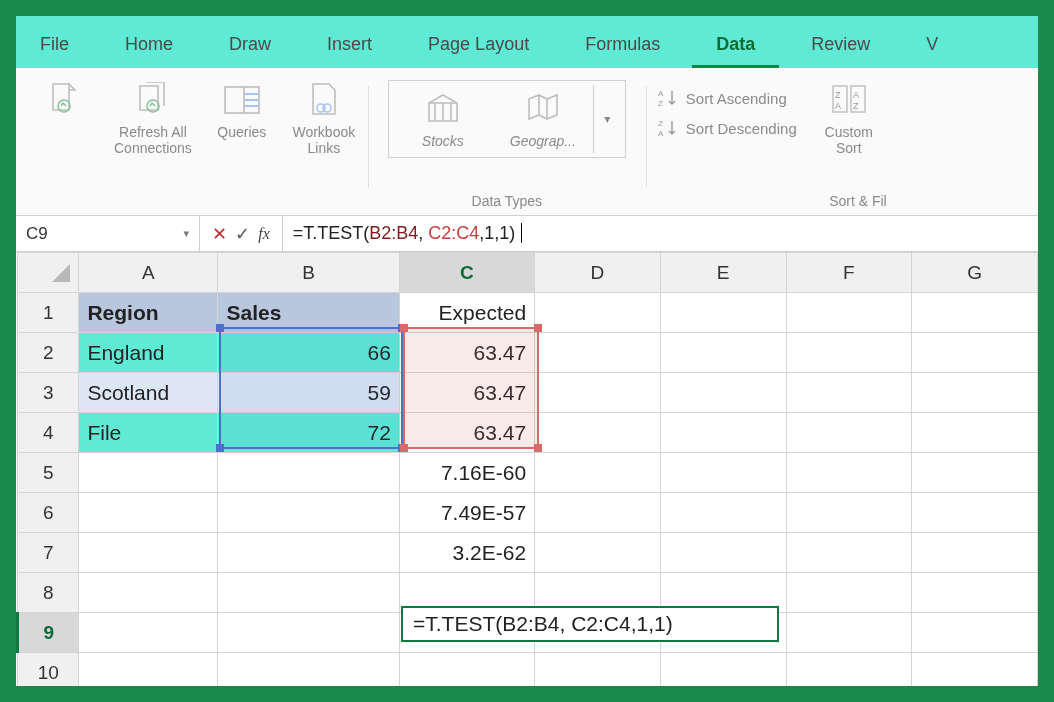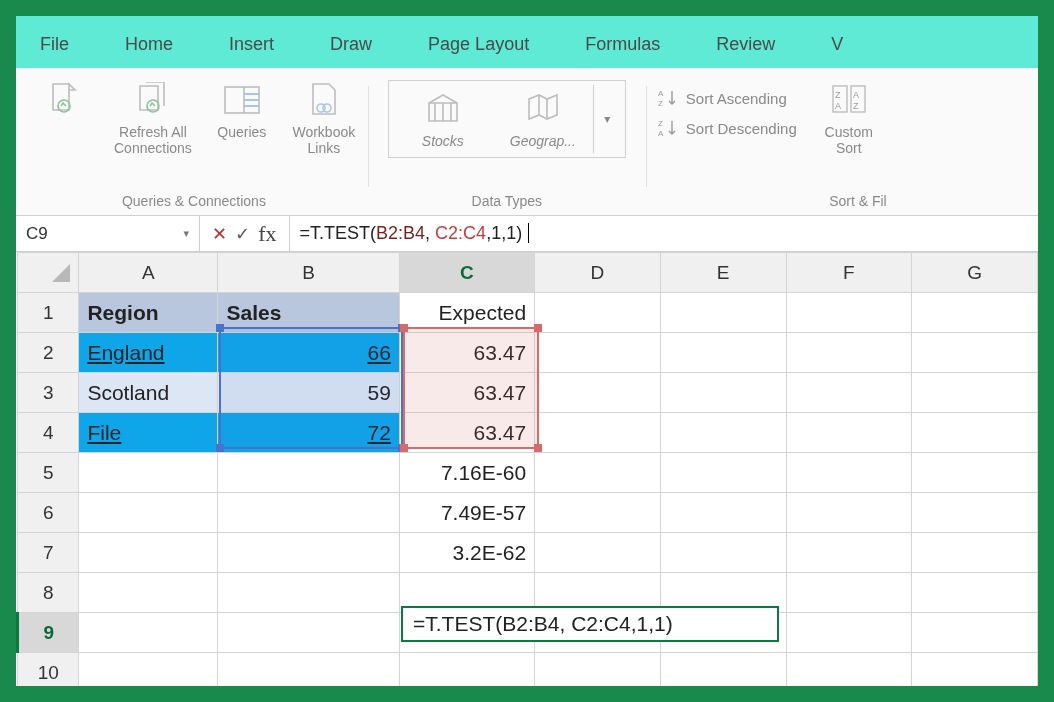--- a/index.html
+++ b/index.html
@@ -144,21 +144,21 @@
   .fbar-btns {
     display: flex;
     align-items: center;
     gap: 8px;
     padding: 0 12px;
     border-right: 1px solid #cfcfcf;
     height: 100%;
   }
   .fbar-btns span { cursor: pointer; font-size: 18px; color: #444; }
   .fbar-btns .cancel { color: #c23030; }
-  .fbar-btns .fx { font-family: "Times New Roman", serif; font-size: 22px;}
+  .fbar-btns .fx { font-style: italic; font-family: "Times New Roman", serif; font-size: 16px;}
   .formula-input {
     flex: 1;
     padding: 0 10px;
     font-size: 18px;
     color: #222;
   }
   .formula-input .ref-blue { color: #7f1d1d; }
   .formula-input .ref-red { color: #cc3b3b; }
   
   .grid-wrap {
@@ -203,21 +203,21 @@
     content:"";
     display:block;
     width:0;height:0;
     border-right:18px solid #b8b8b8;
     border-top:18px solid transparent;
     margin-left:auto;
   }
   .grid td.num { text-align: right; margin-left: 12px; }
   .grid td.hdr-row { background: #b8c7de; font-weight: 700; }
   .grid td.band-even { background: #dce6f4; }
-  .grid td.band-odd { background: #0ea5e9; text-decoration: underline; }
+  .grid td.band-odd { background: #5eead4; }
   .col-A { width: 140px; }
   .col-W { width: 184px; }
   .col-C { width: 136px; }
   .col-N { width: 128px; }
   
   .overlay {
     position: absolute;
     pointer-events: none;
   }
   .range-blue {
@@ -245,24 +245,25 @@
   svg { display:block; }
 </style>
 </head>
 <body>
 
 <div class="app">
 
   <div class="ribbon-tabs">
     <div class="ribbon-tab">File</div>
     <div class="ribbon-tab">Home</div>
+    <div class="ribbon-tab">Draw</div>
     <div class="ribbon-tab">Insert</div>
-    <div class="ribbon-tab">Draw</div>
     <div class="ribbon-tab">Page Layout</div>
     <div class="ribbon-tab">Formulas</div>
+    <div class="ribbon-tab active">Data</div>
     <div class="ribbon-tab">Review</div>
     <div class="ribbon-tab">V</div>
   </div>
 
   <div class="ribbon">
 
     <div class="ribbon-group">
       <div class="ribbon-items">
         <div class="ribbon-btn">
           <span class="ico">
@@ -301,21 +302,20 @@
             <svg width="30" height="36" viewBox="0 0 30 36">
                 <path d="M4 2h16l6 6v24H4z" fill="none" stroke="#bdbdbd" stroke-width="1.6"></path>
                 <circle cx="18" cy="26" r="4" fill="none" stroke="#a8c5ee" stroke-width="1.6"></circle>
                 <circle cx="12" cy="26" r="4" fill="none" stroke="#a8c5ee" stroke-width="1.6"></circle>
               </svg>
           </span>
           <span class="lbl" style="white-space:pre-line">Workbook
 Links</span>
         </div>
       </div>
-      <div class="ribbon-group-label">Queries &amp; Connections</div>
     </div>
 
     <div class="ribbon-group" style="flex:0 0 auto; padding:0 20px;">
       <div class="ribbon-items">
         <div class="datatype-box">
           <div class="ribbon-btn">
             <span class="ico">
               <svg width="40" height="36" viewBox="0 0 40 36">
                   <path d="M6 30 L6 12 L20 4 L34 12 L34 30 Z M6 12h28 M12 12v18 M20 12v18 M28 12v18" fill="none" stroke="#bdbdbd" stroke-width="1.6"></path>
                 </svg>

